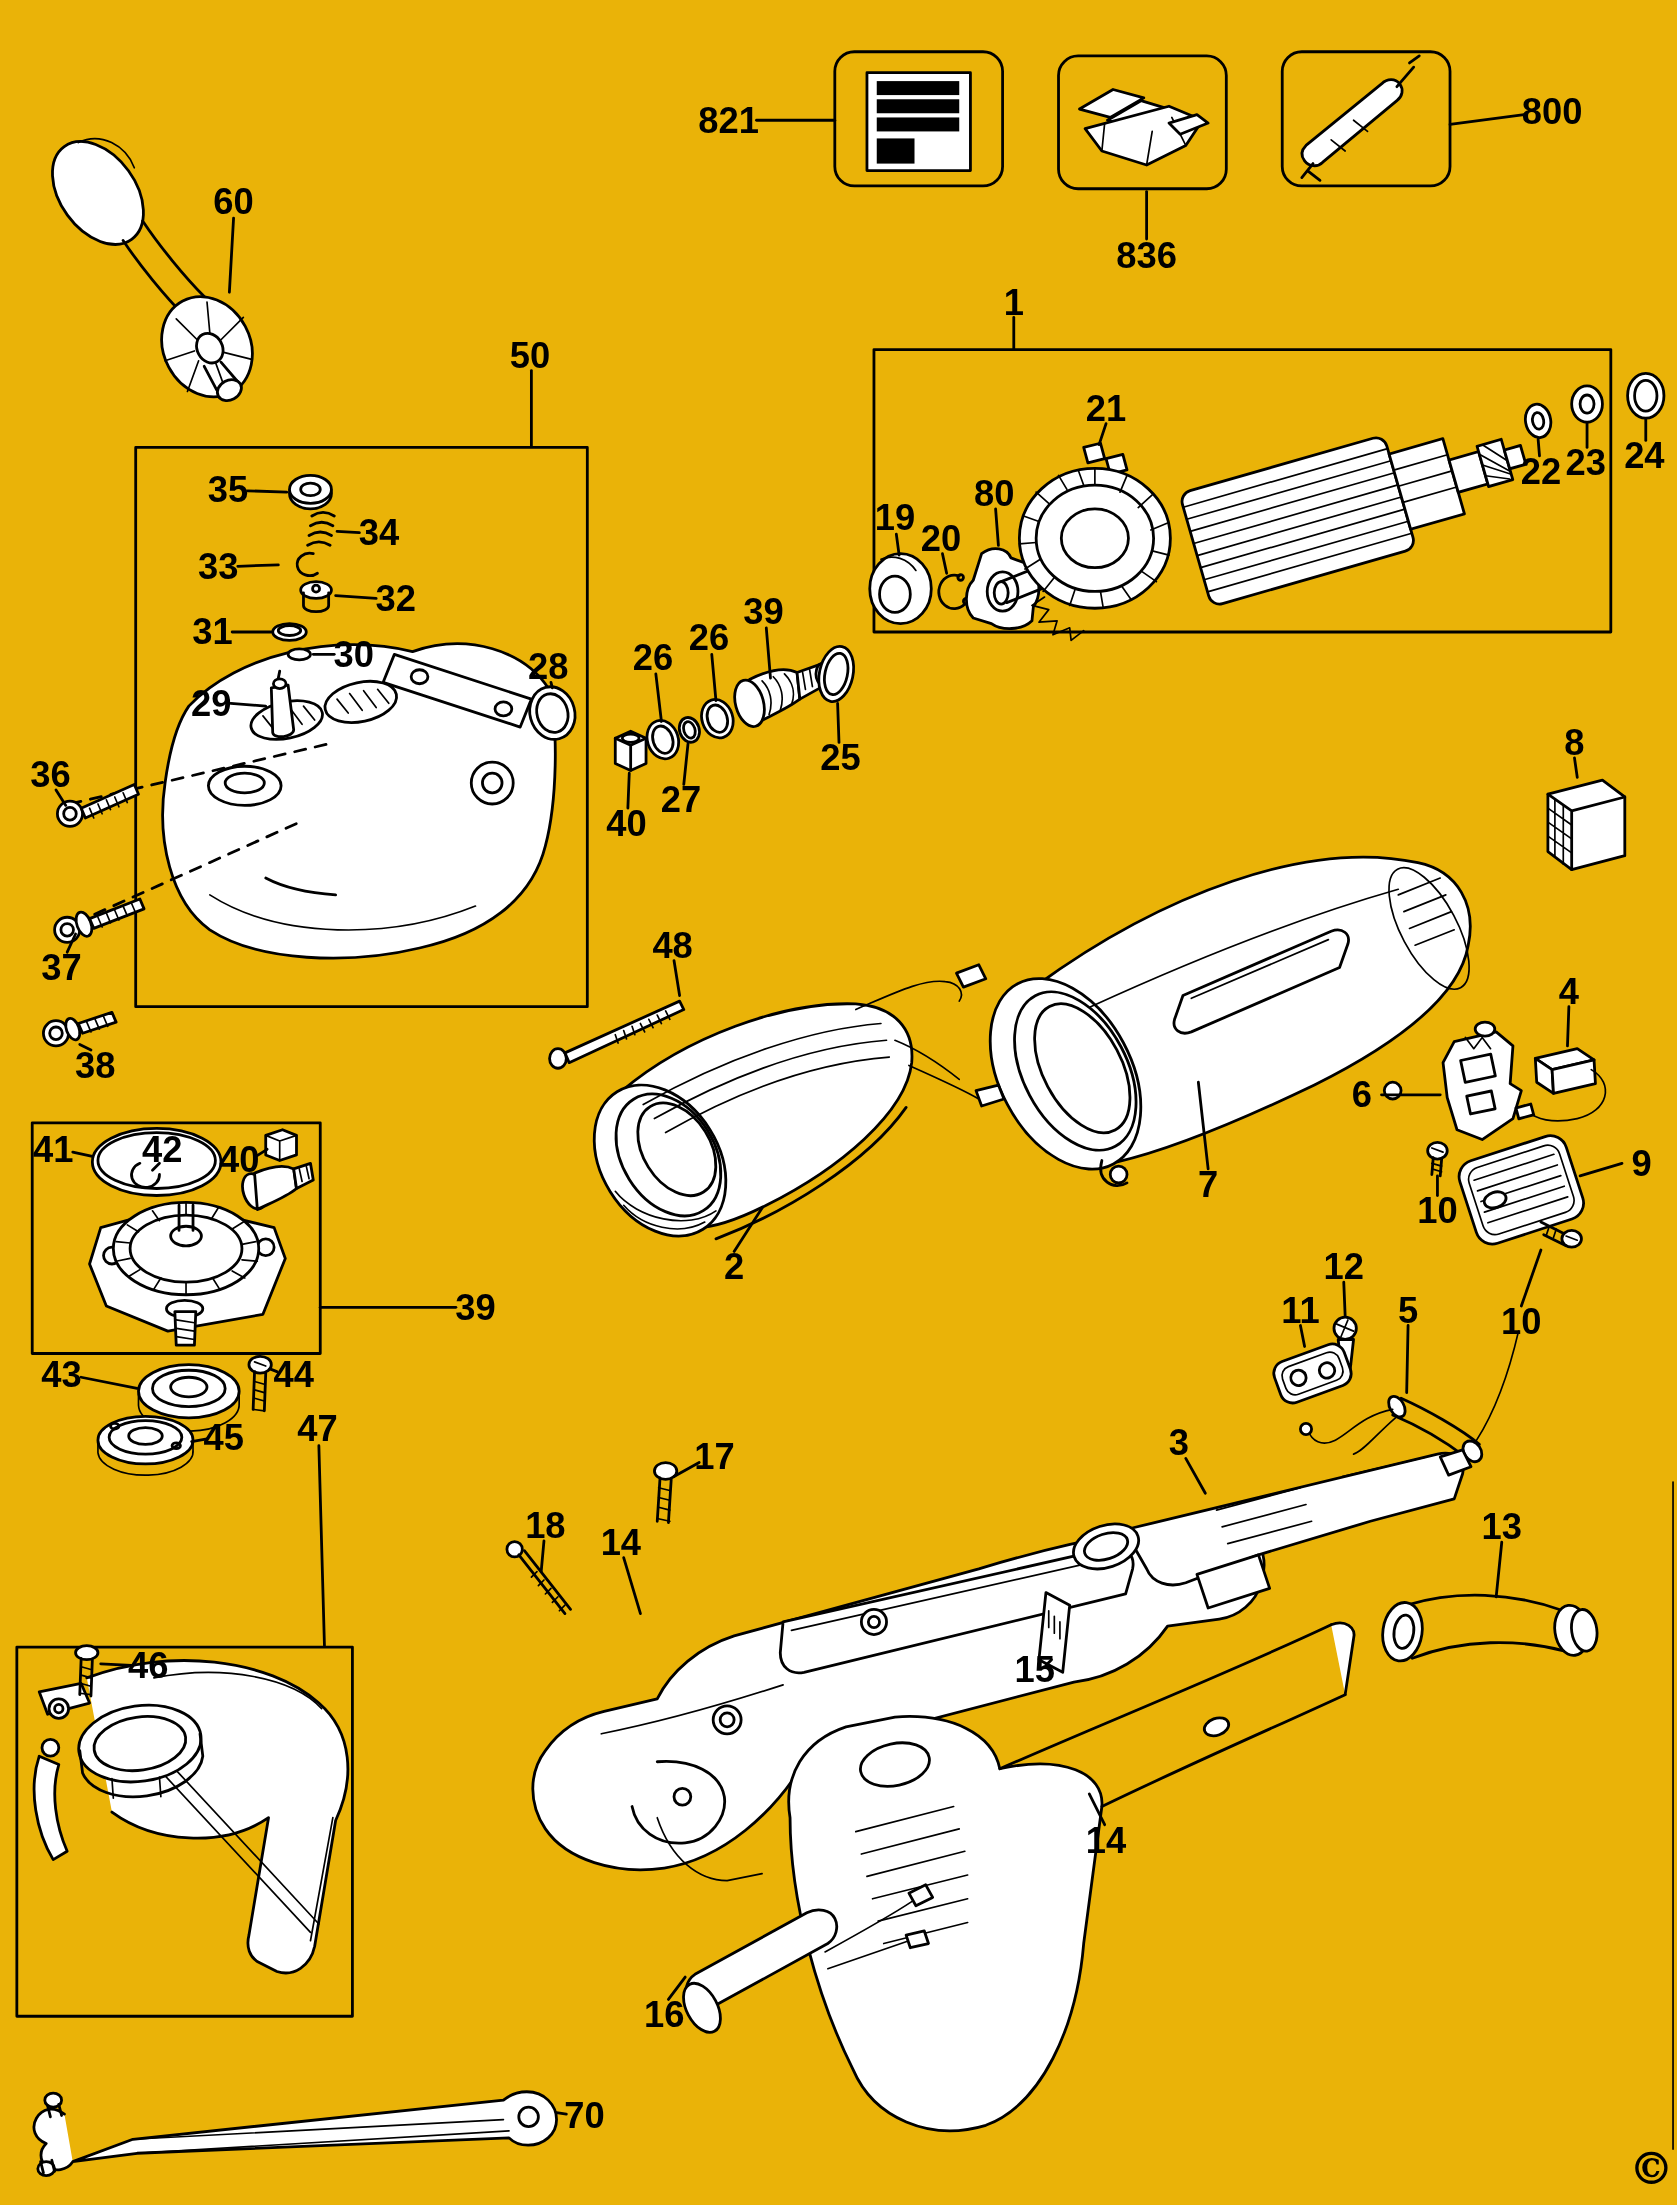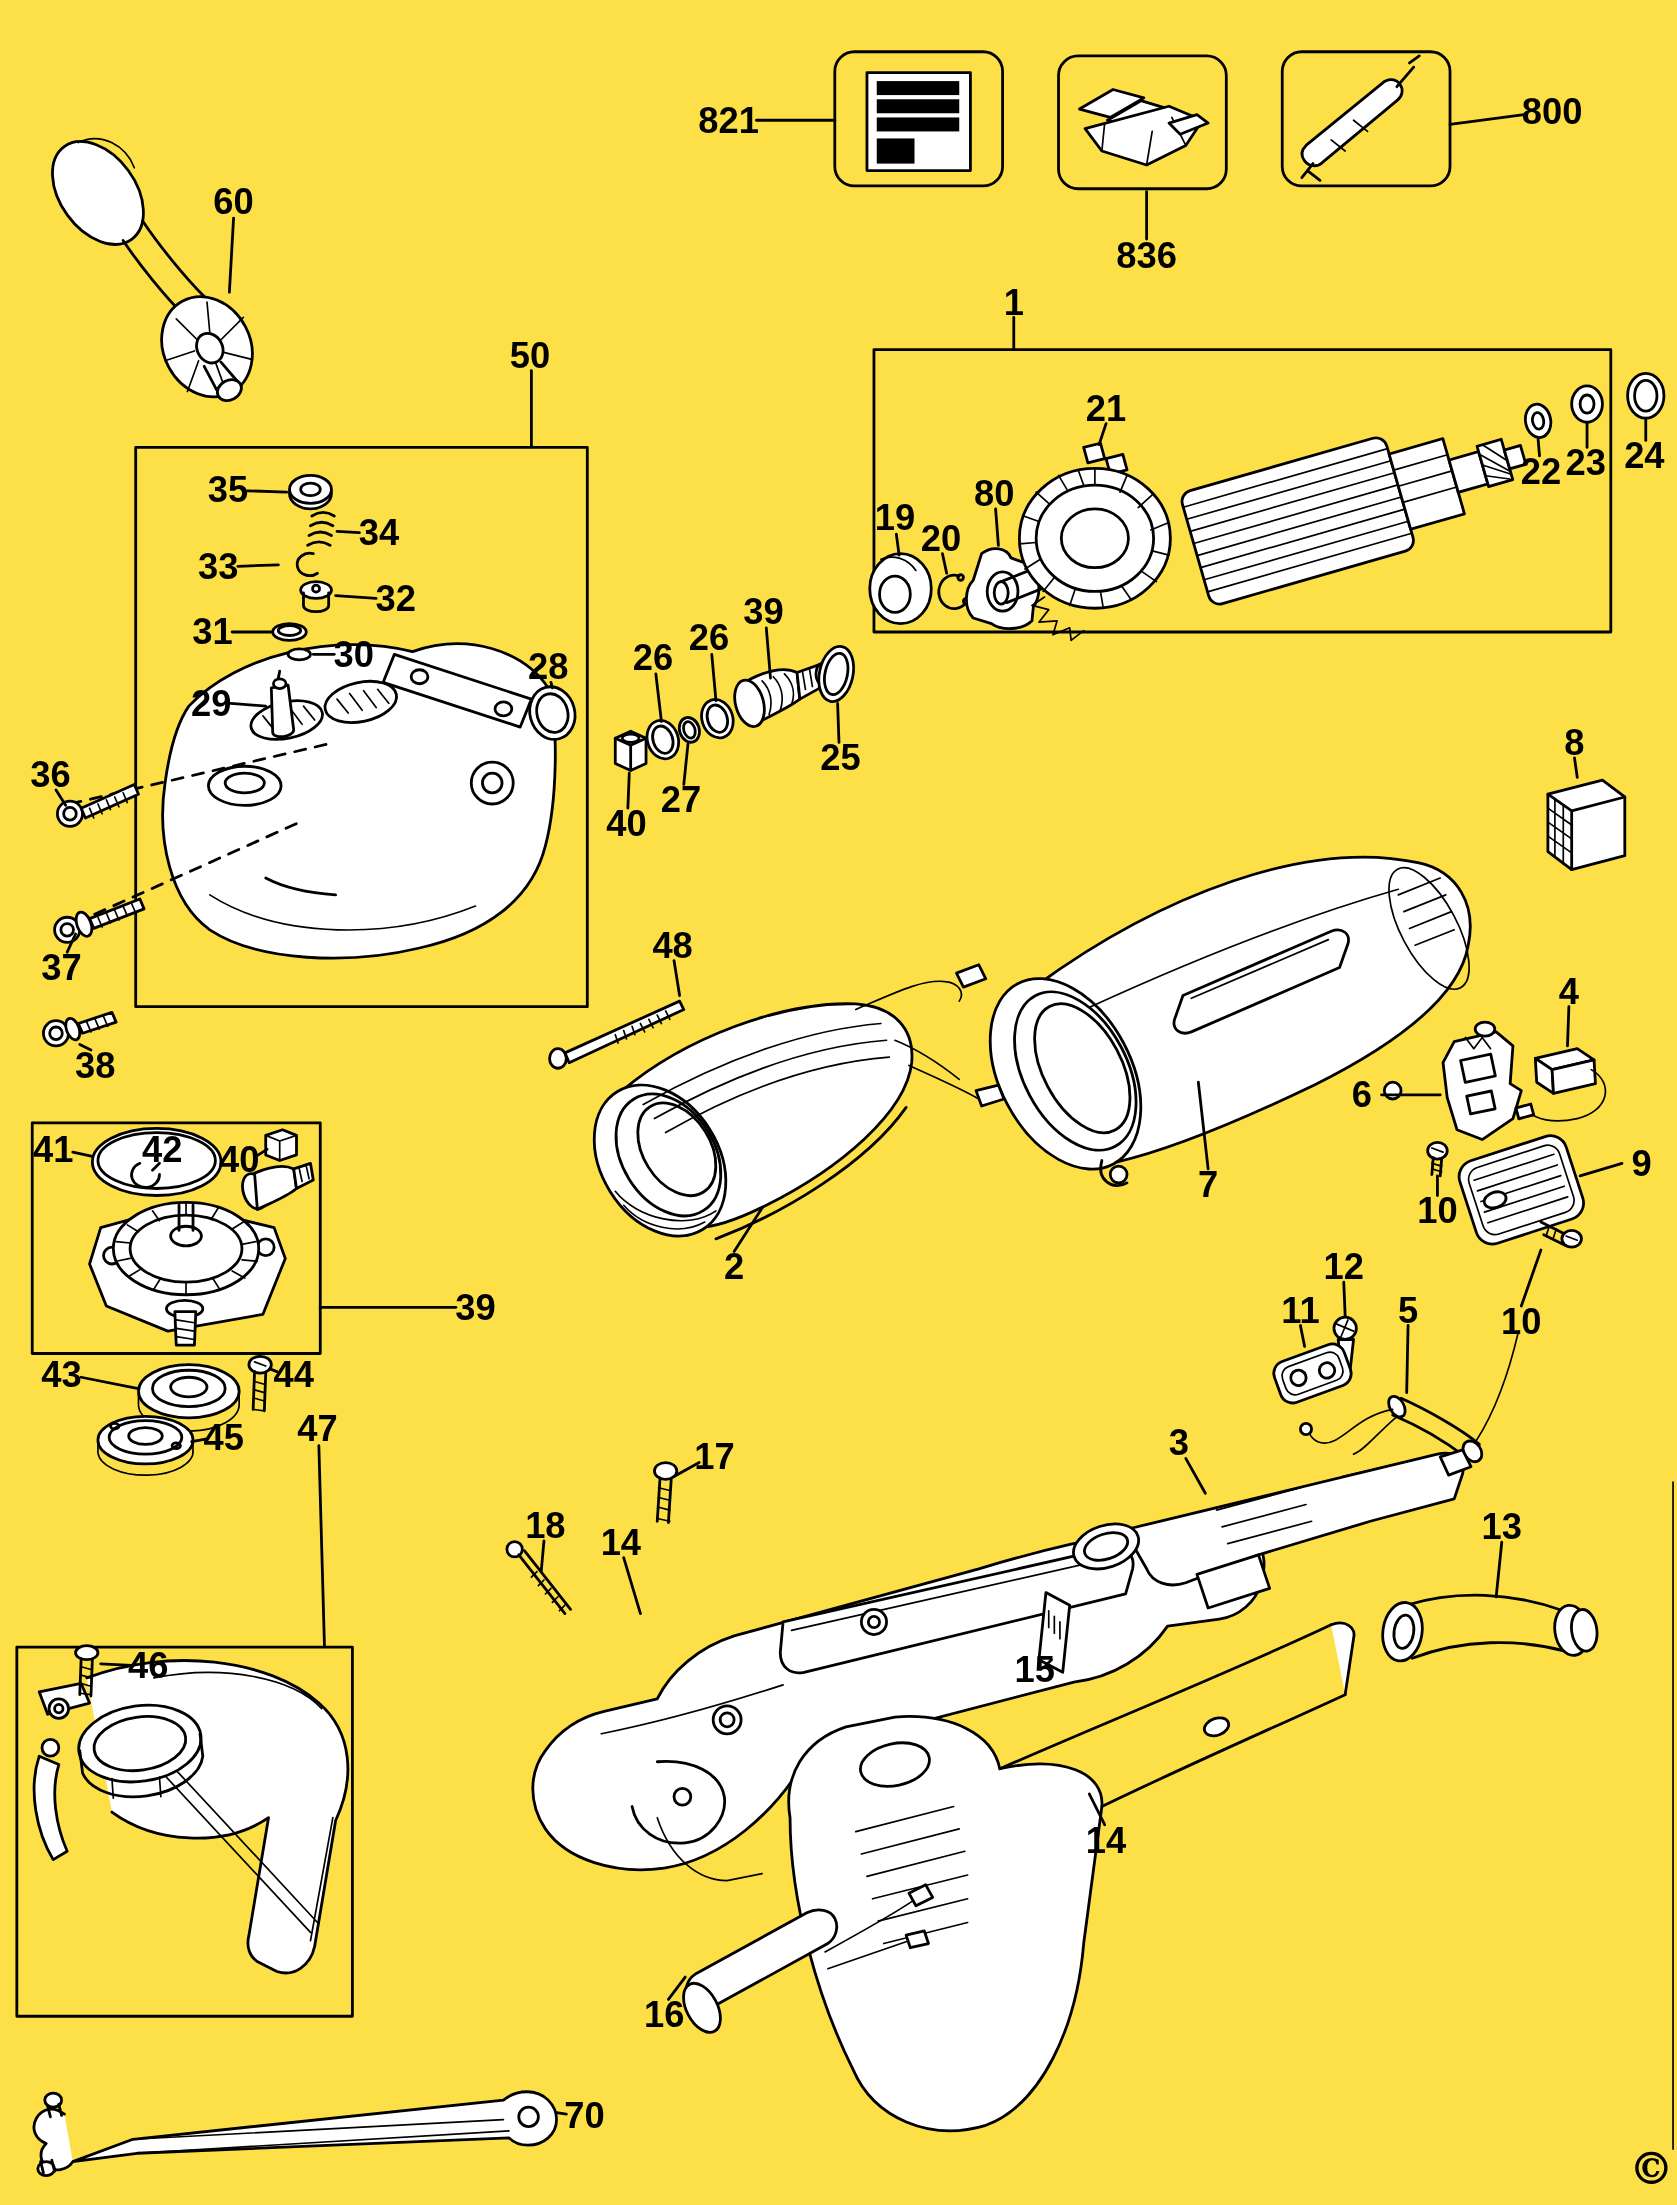--- a/index.html
+++ b/index.html
@@ -1,16 +1,16 @@
 <!DOCTYPE html>
 <html style="font-size:11.2px"><head>
 <meta charset="utf-8">
 <style>
   html,body{margin:0;padding:0;background:#fff;}
-  .page{position:relative;width:1678px;height:2205px;background:#fde047;overflow:hidden;}
+  .page{position:relative;width:1678px;height:2205px;background:#eab308;overflow:hidden;}
   .page svg{position:absolute;left:0;top:0;width:1678px;height:2205px;display:block;}
   .fw{fill:#fff;stroke:#000;stroke-width:2;stroke-linejoin:round;stroke-linecap:round;}
   .ln{fill:none;stroke:#000;stroke-width:2;stroke-linejoin:round;stroke-linecap:round;}
   .thin{fill:none;stroke:#000;stroke-width:1.2;stroke-linejoin:round;stroke-linecap:round;}
   .fb{fill:#000;stroke:none;}
   .dash{stroke-dasharray:8 7;}
   .callout-text{font:700 26px "Liberation Sans", sans-serif;fill:#000;}
   .copy{font:700 32px "DejaVu Serif", serif;fill:#000;}
 </style>
 </head>

